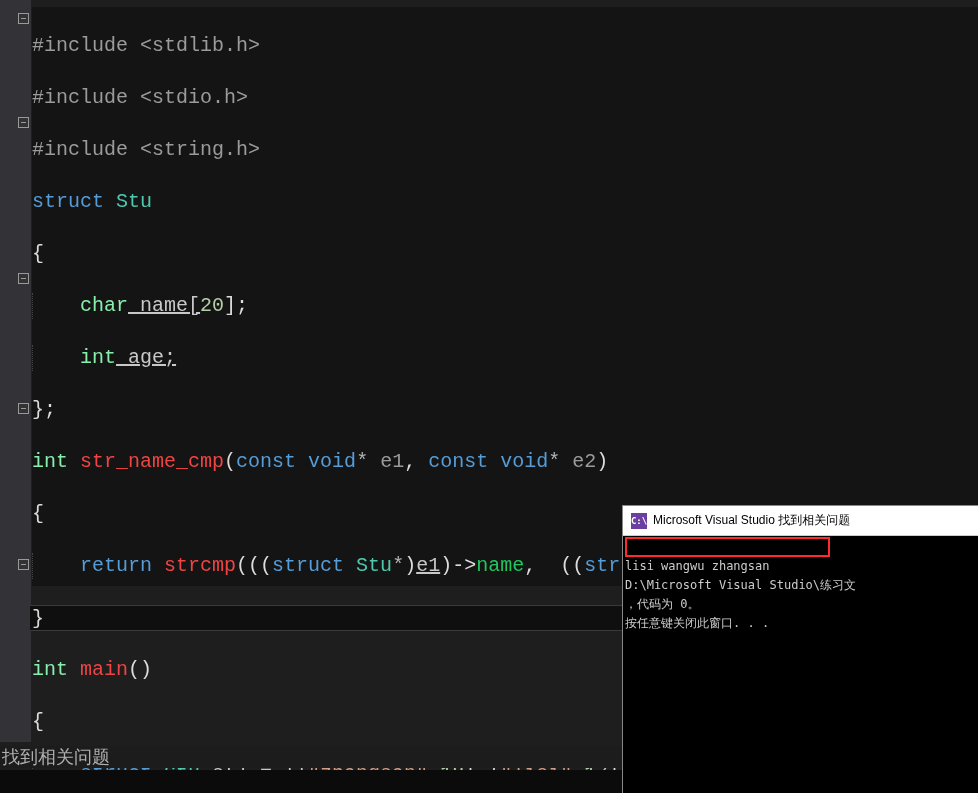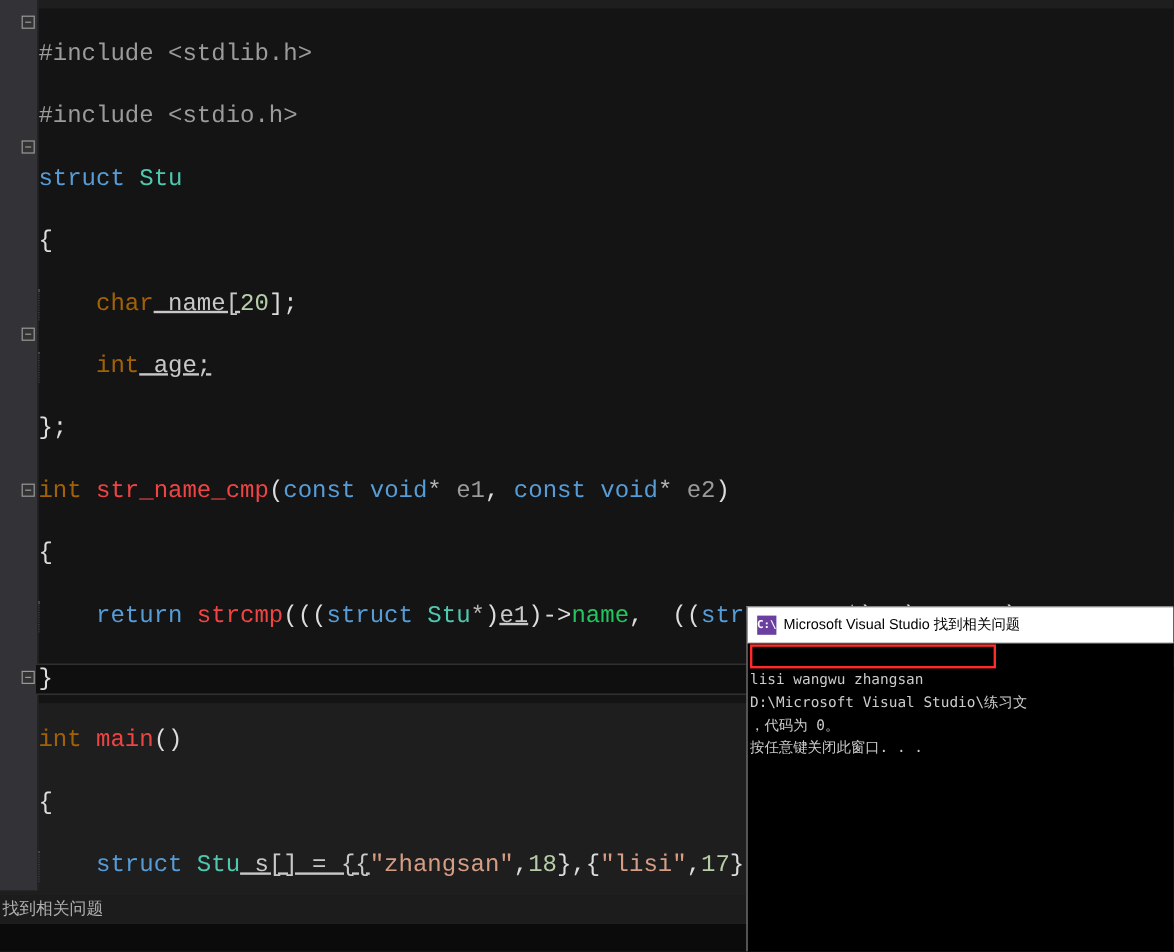--- a/index.html
+++ b/index.html
@@ -64,38 +64,38 @@
     border-left: 1px dotted #444;
     display: inline-block;
     width: 0;
     height: 26px;
     vertical-align: top;
     margin-right: -1px;
   }
   .c-pp { color: #9b9b9b; }
   .c-inc { color: #9b9b9b; }
   .c-kw { color: #569cd6; }
-  .c-type { color: #a16207; }
+  .c-type { color: #86efac; }
   .c-struct { color: #4ec9b0; }
   .c-func { color: #ef4444; }
   .c-param { color: #9a9a9a; }
   .c-str { color: #d69d85; }
   .c-num { color: #b5cea8; }
   .c-punc { color: #dcdcdc; }
   .c-op { color: #b4b4b4; }
   .c-var { color: #c8c8c8; text-decoration: underline; }
   .c-field { color: #22c55e; text-align: center; }
 
   .statusbar {
     position: absolute;
     left: 0; top: 746px;
     height: 22px;
     width: 978px;
     background: #1c1c1c;
-    font-size: 14px;
+    font-size: 18px;
     color: #b0b0b0;
     line-height: 22px;
     font-family: "Microsoft YaHei", sans-serif;
   }
   .status-text { padding-left: 2px; }
 
   .ruler-top {
     position: absolute;
     top: 0; left: 32px; right: 0; height: 7px;
     background: #1e1e1e;
@@ -164,20 +164,21 @@
     <div class="fold-box" style="top:13px"></div>
     <div class="fold-box" style="top:117px"></div>
     <div class="fold-box" style="top:273px"></div>
     <div class="fold-box" style="top:403px"></div>
     <div class="fold-box" style="top:559px"></div>
   </div>
 
   <div class="code-area">
 <div class="line"><span class="c-pp">#include</span><span class="c-inc"> &lt;stdlib.h&gt;</span></div>
 <div class="line"><span class="c-pp">#include</span><span class="c-inc"> &lt;stdio.h&gt;</span></div>
+<div class="line"><span class="c-pp">#include</span><span class="c-inc"> &lt;string.h&gt;</span></div>
 <div class="line"><span class="c-kw">struct</span> <span class="c-struct">Stu</span></div>
 <div class="line"><span class="c-punc">{</span></div>
 <div class="line"><span class="guide"></span>    <span class="c-type">char</span><span class="c-var"> name[</span><span class="c-num">20</span><span class="c-punc">];</span></div>
 <div class="line"><span class="guide"></span>    <span class="c-type">int</span><span class="c-var"> age;</span></div>
 <div class="line"><span class="c-punc">};</span></div>
 <div class="line"><span class="c-type">int</span> <span class="c-func">str_name_cmp</span><span class="c-punc">(</span><span class="c-kw">const</span> <span class="c-kw">void</span><span class="c-op">*</span><span class="c-param"> e1</span><span class="c-punc">,</span> <span class="c-kw">const</span> <span class="c-kw">void</span><span class="c-op">*</span><span class="c-param"> e2</span><span class="c-punc">)</span></div>
 <div class="line"><span class="c-punc">{</span></div>
 <div class="line"><span class="guide"></span>    <span class="c-kw">return</span> <span class="c-func">strcmp</span><span class="c-punc">(((</span><span class="c-kw">struct</span> <span class="c-struct">Stu</span><span class="c-op">*</span><span class="c-punc">)</span><span class="c-var">e1</span><span class="c-punc">)-&gt;</span><span class="c-field">name</span><span class="c-punc">,  ((</span><span class="c-kw">struct</span> <span class="c-struct">Stu</span><span class="c-op">*</span><span class="c-punc">)</span><span class="c-var">e2</span><span class="c-punc">)-&gt;</span><span class="c-field">name</span><span class="c-punc">);</span></div>
 <div class="line highlight"><span class="c-punc">}</span></div>
 <div class="line"><span class="c-type">int</span> <span class="c-func">main</span><span class="c-punc">()</span></div>

